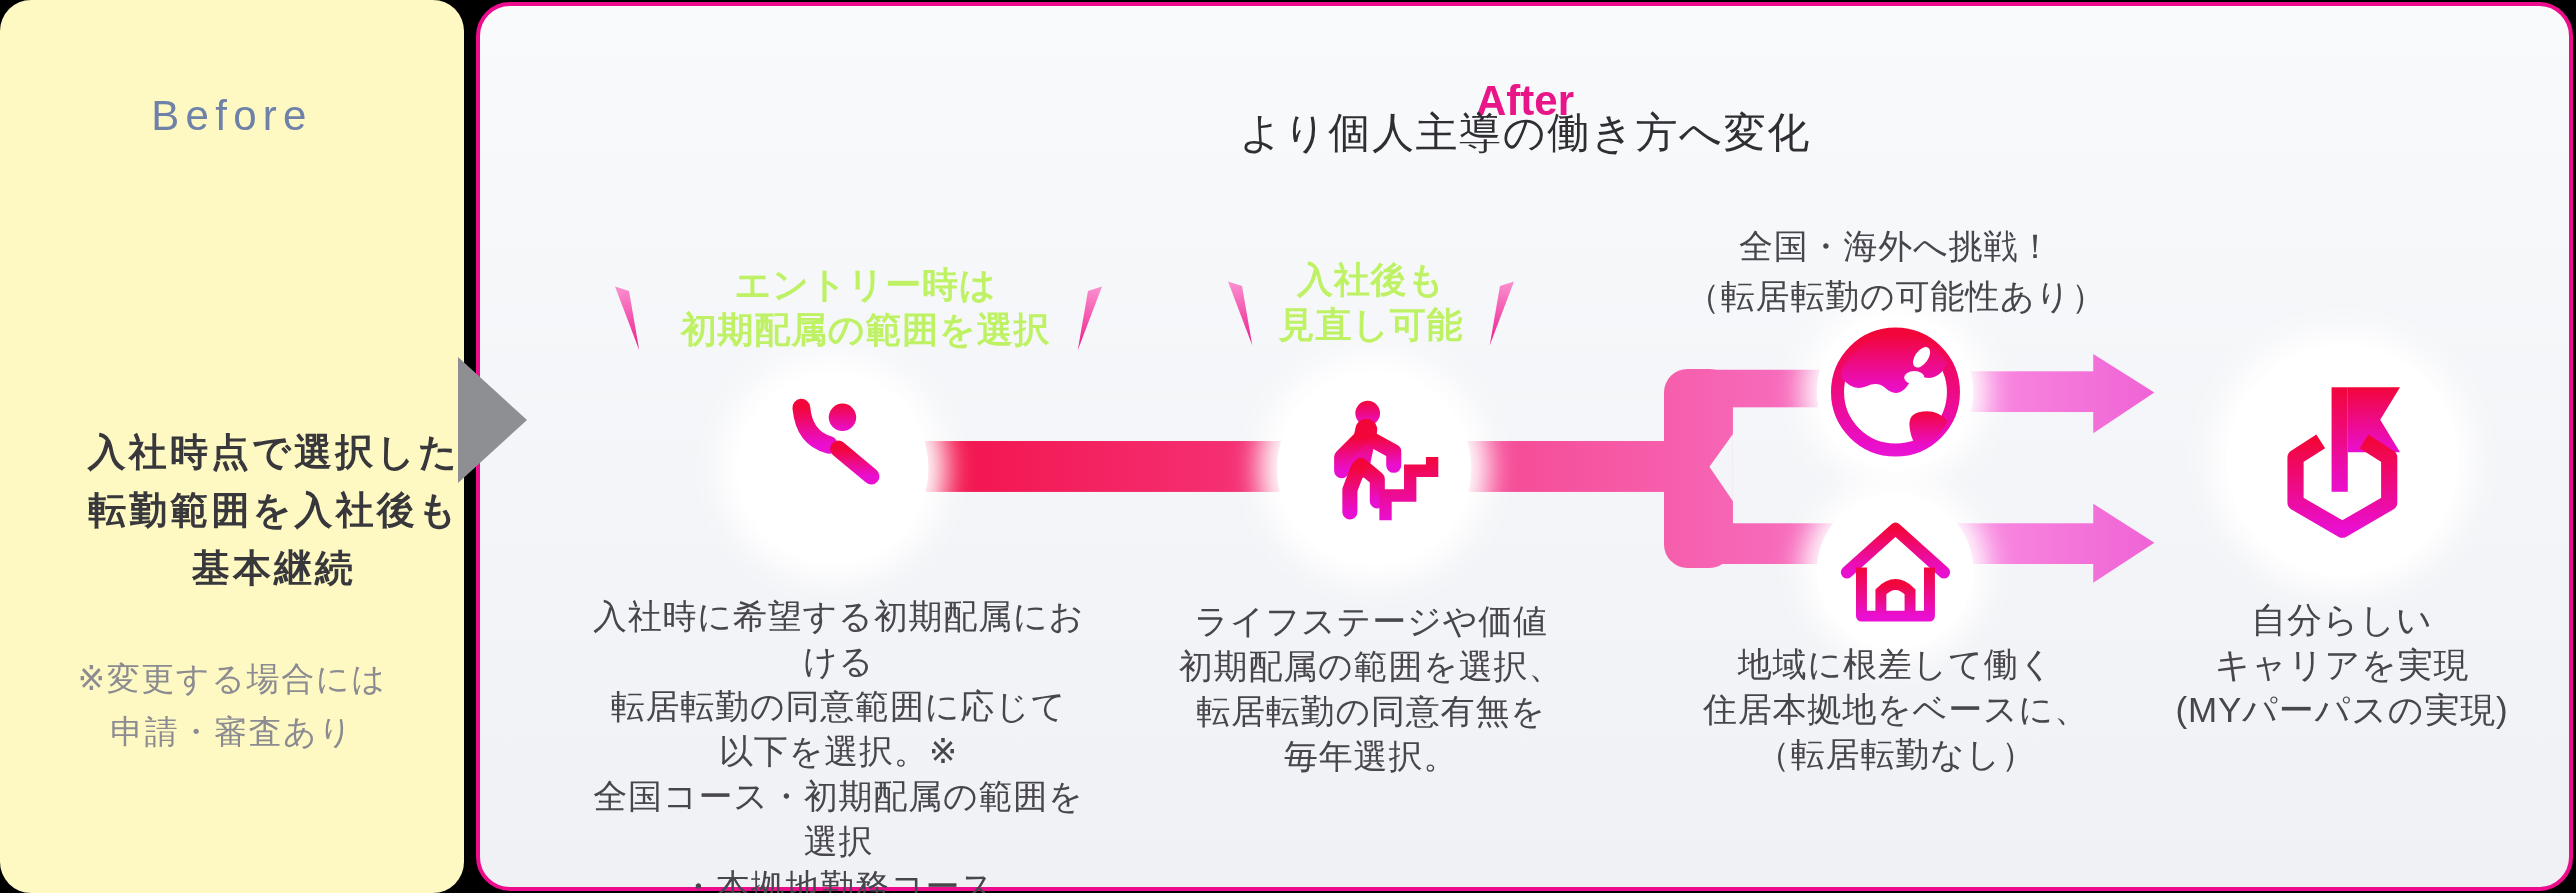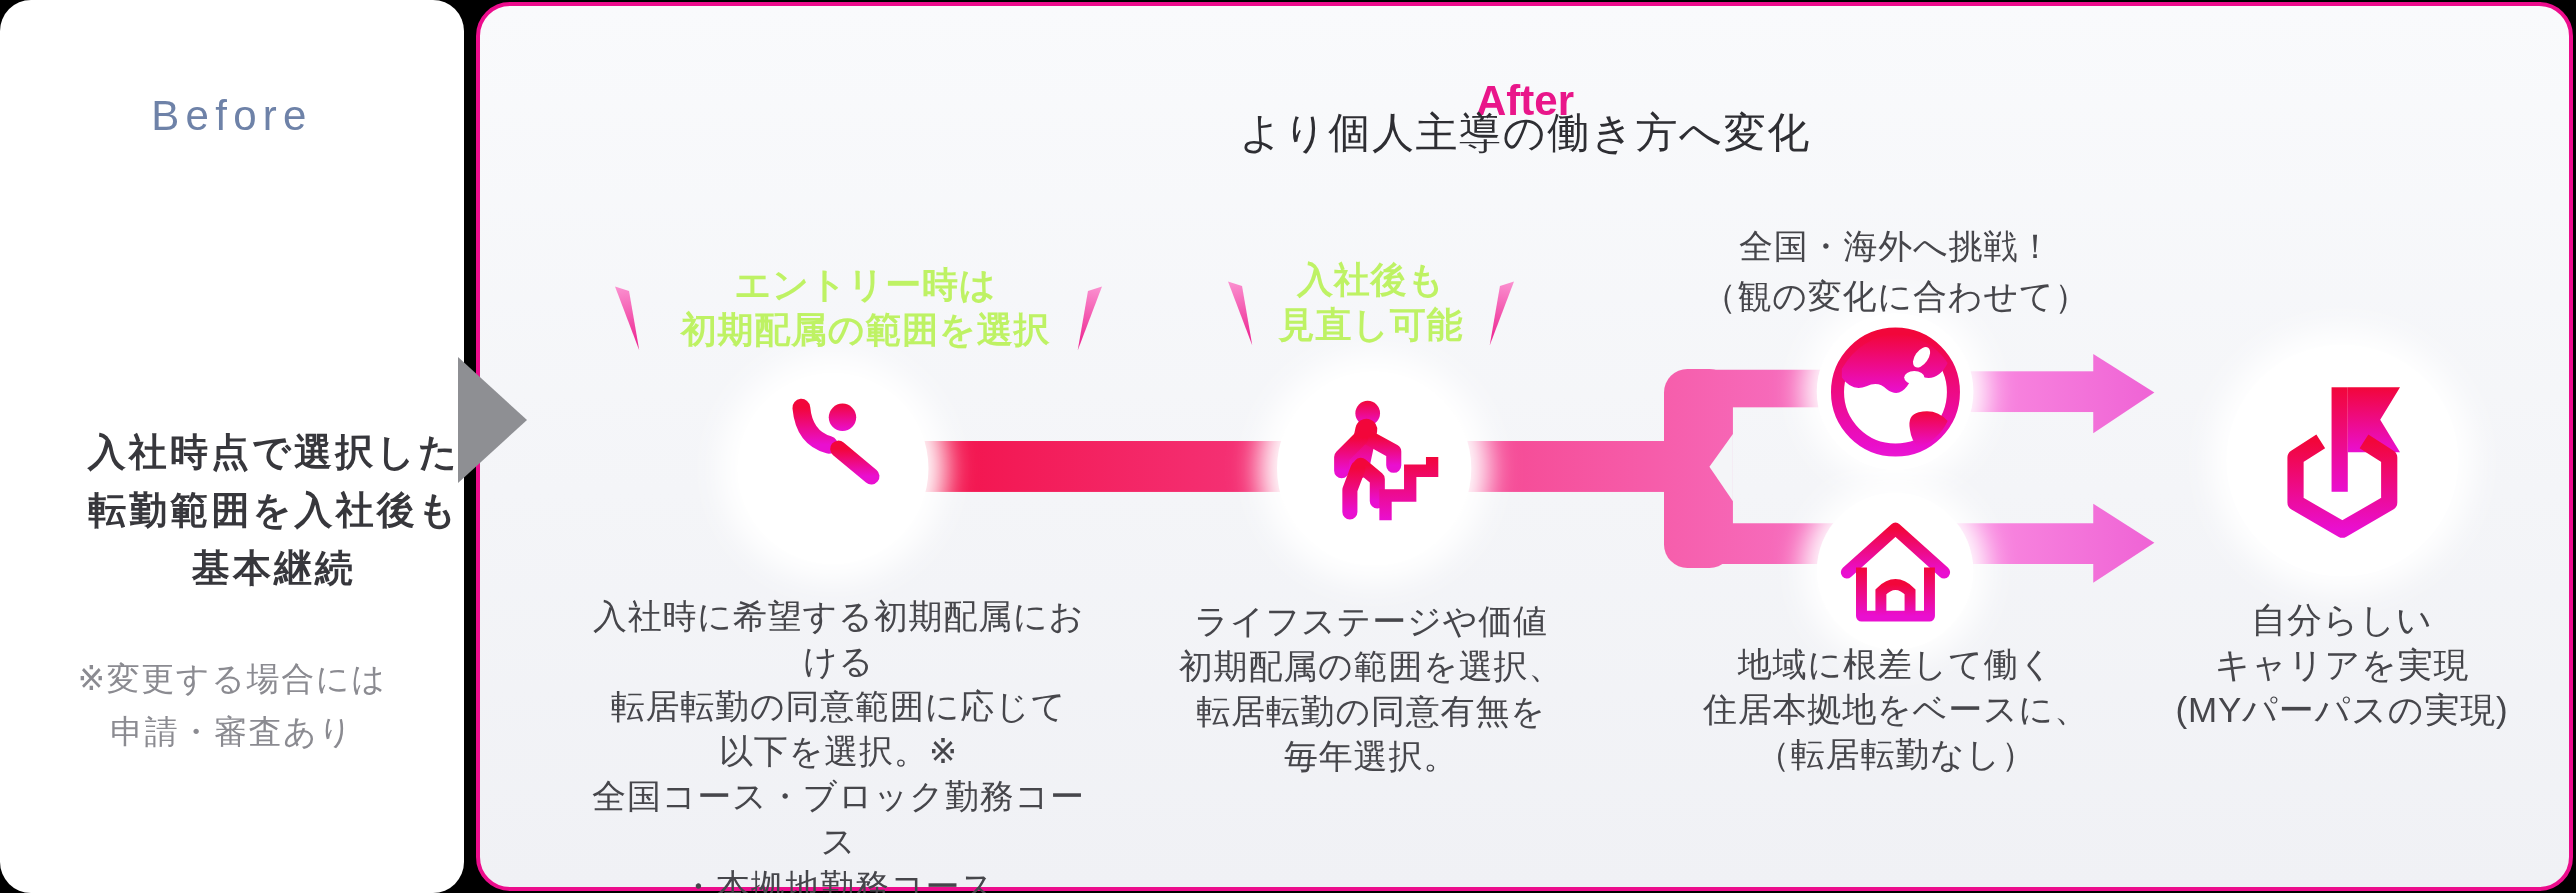--- a/index.html
+++ b/index.html
@@ -9,21 +9,21 @@
     position:relative;
     overflow:hidden;
     font-family:"Liberation Sans","DejaVu Sans",sans-serif;
   }
   .abs{position:absolute;}
   .center{text-align:center;}
 
   
   .before-panel{
     left:0;top:0;width:464px;height:893px;
-    background:#ffffff;border-radius:31px;
+    background:#fef9c3;border-radius:31px;
   }
   .before-title{
     left:0;top:92px;width:464px;
     font-size:42px;letter-spacing:6.3px;font-weight:500;
     color:#6E82A8;
   }
   .before-main{
     left:0;top:423px;width:548px;
     font-size:38px;line-height:58px;letter-spacing:3.1px;
     font-weight:600;color:#37373C;
@@ -219,28 +219,28 @@
 
 <div class="abs step-label step2-label center">
   <div class="slash slash-l"></div>
   <div>入社後も</div>
   <div>見直し可能</div>
   <div class="slash slash-r"></div>
 </div>
 
 <div class="abs caption branch-top-caption center">
   <div>全国・海外へ挑戦！</div>
-  <div>（観の変化に合わせて）</div>
+  <div>（転居転勤の可能性あり）</div>
 </div>
 
 <div class="abs caption step1-caption center">
   <div>入社時に希望する初期配属における</div>
   <div>転居転勤の同意範囲に応じて</div>
   <div>以下を選択。※</div>
-  <div>全国コース・ブロック勤務コース</div>
+  <div>全国コース・初期配属の範囲を選択</div>
   <div>・本拠地勤務コース</div>
 </div>
 
 <div class="abs caption step2-caption center">
   <div>ライフステージや価値</div>
   <div>初期配属の範囲を選択、</div>
   <div>転居転勤の同意有無を</div>
   <div>毎年選択。</div>
 </div>
 

